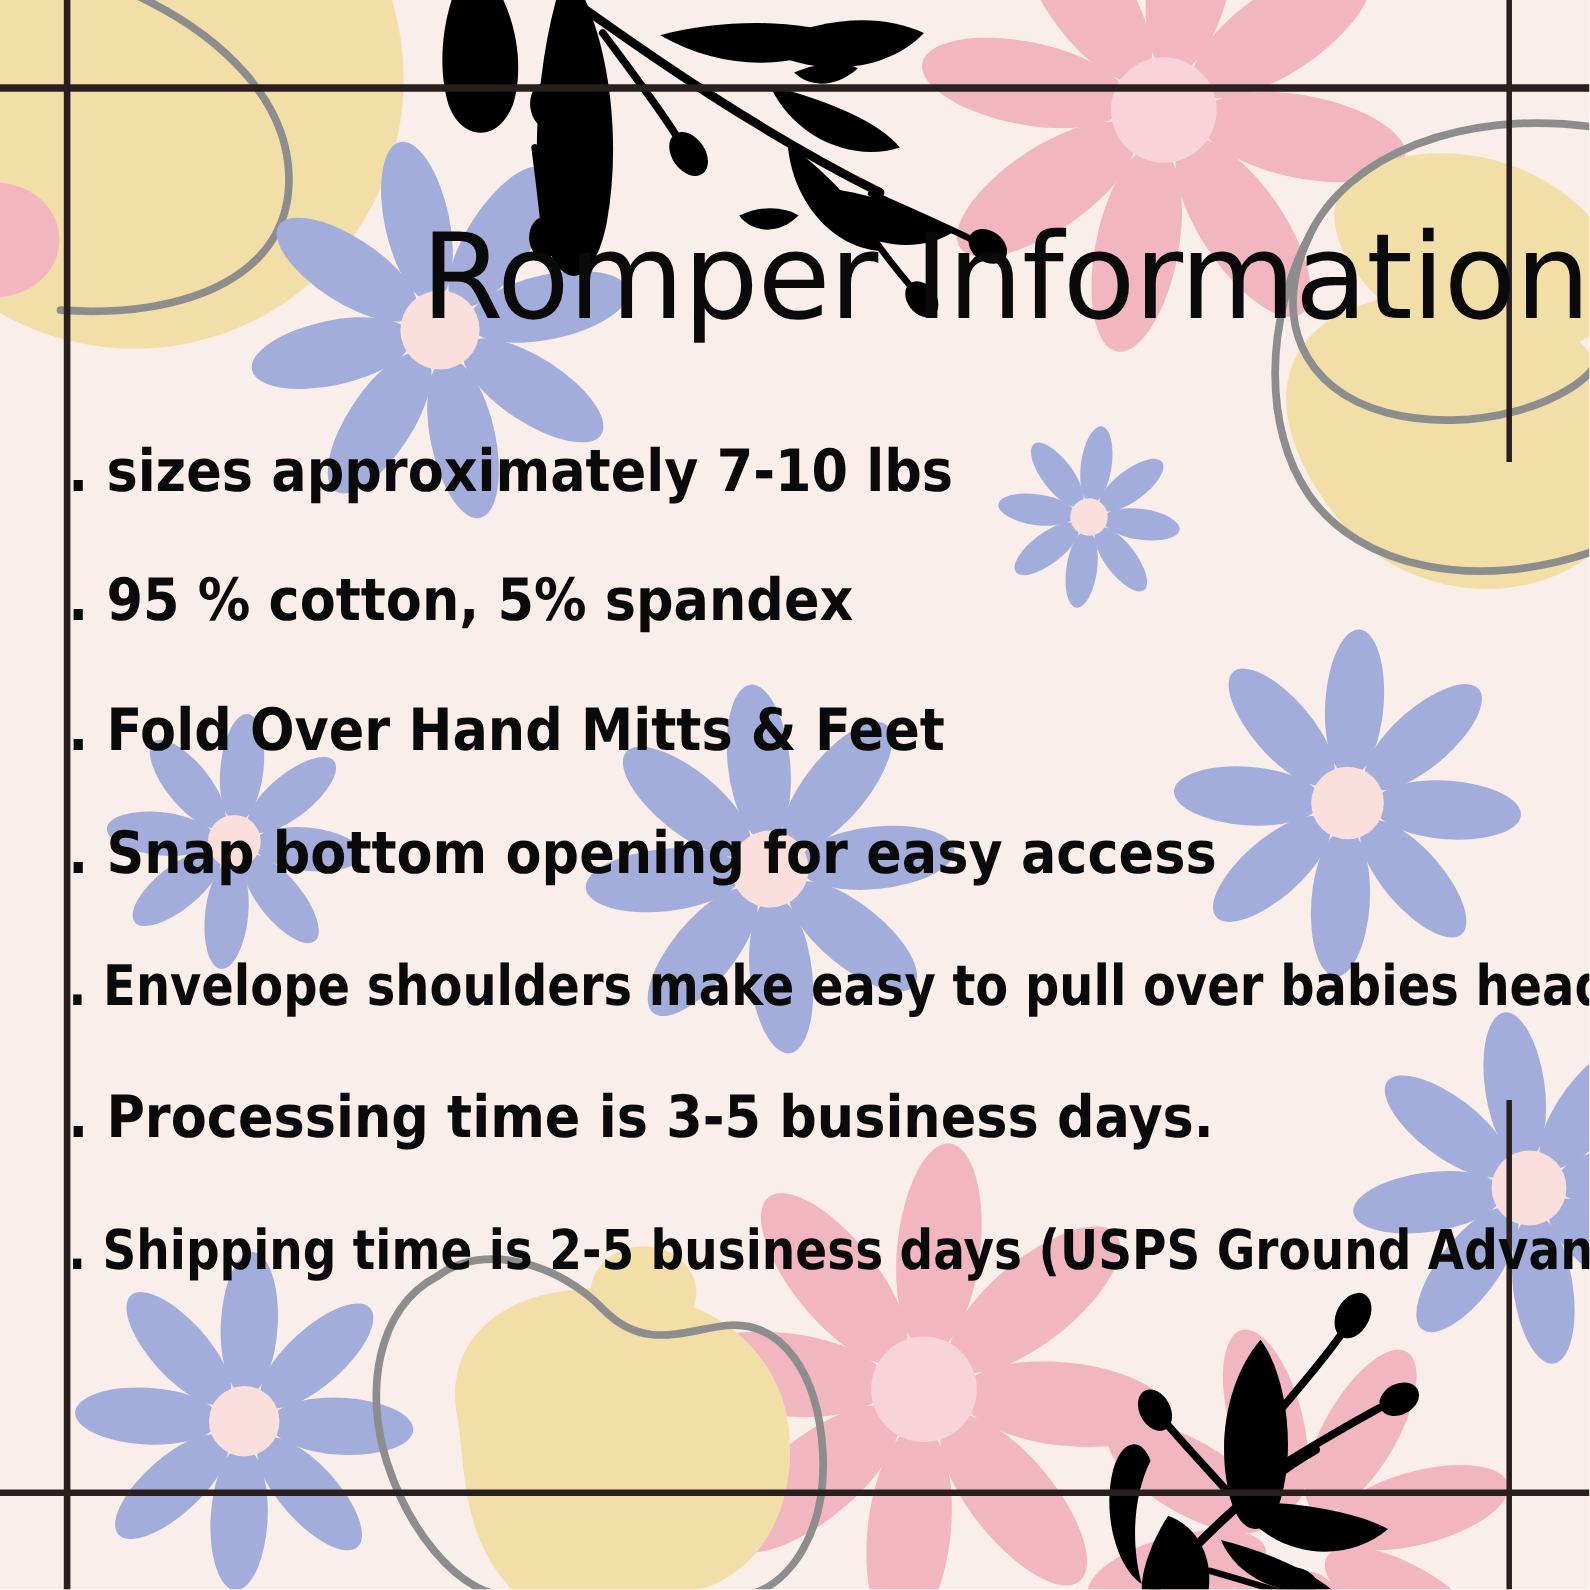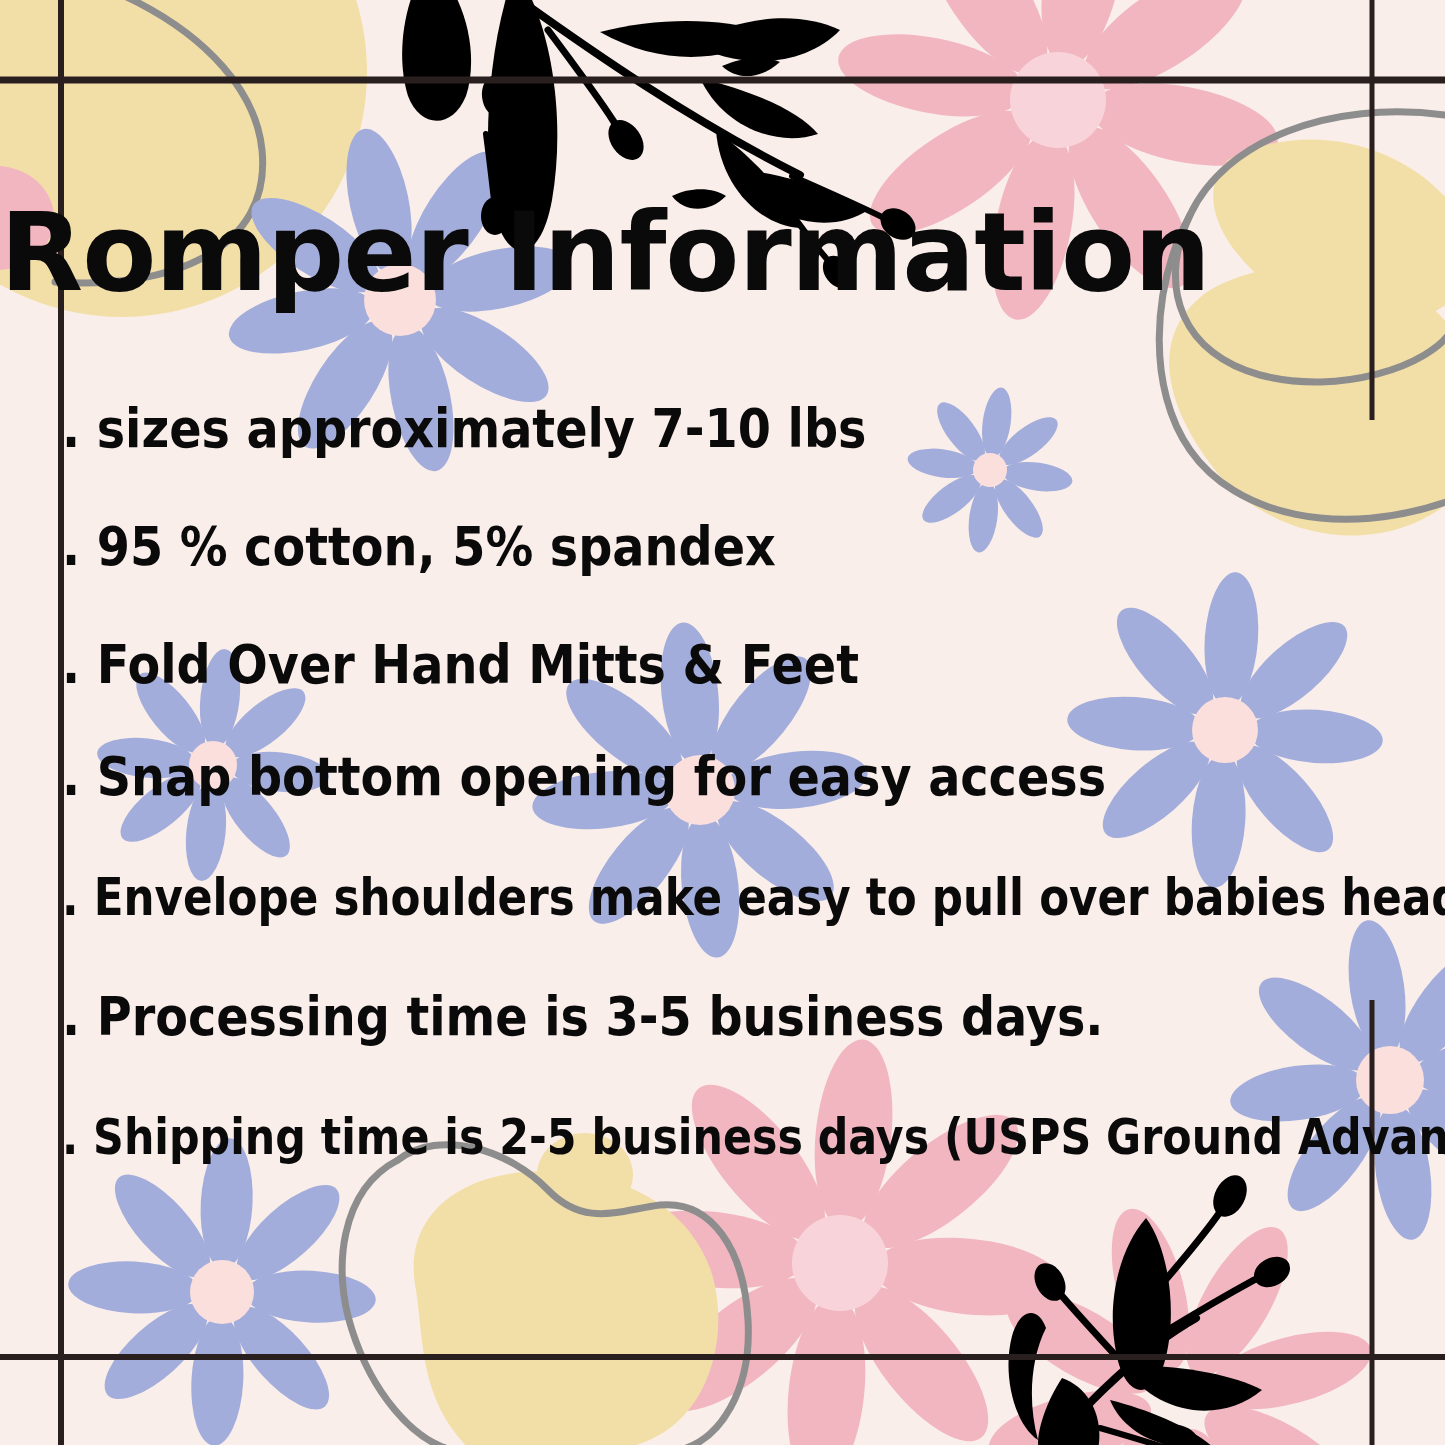--- a/index.html
+++ b/index.html
@@ -27,23 +27,23 @@
     left: 0; top: 0;
     width: 1445px;
     height: 1445px;
     pointer-events: none;
   }
   #page-title {
     position: absolute;
     left: 0;
     top: 196px;
     width: 1445px;
-    text-align: left;
+    text-align: right;
     font-family: "DejaVu Sans", sans-serif;
-    font-weight: 700;
+    font-weight: 400;
     font-size: 108px;
     line-height: 1.05;
     letter-spacing: -1px;
     color: #0b0a0a;
     white-space: nowrap;
   }
   .bullet-list {
     position: absolute;
     left: 62px;
     top: 398px;

